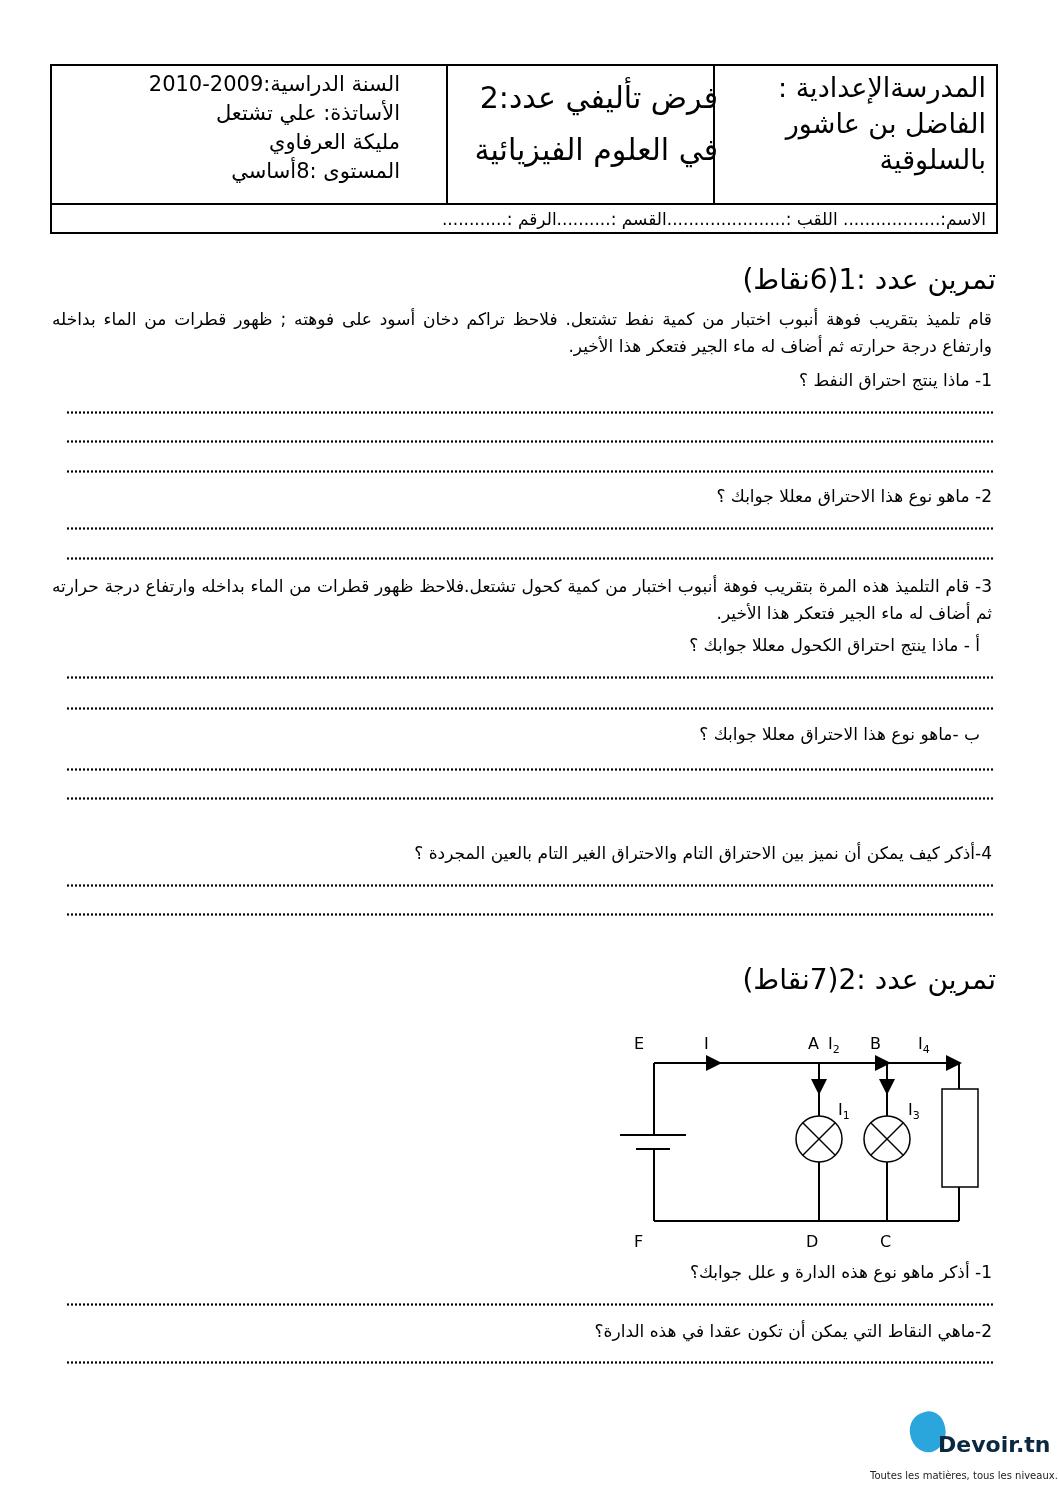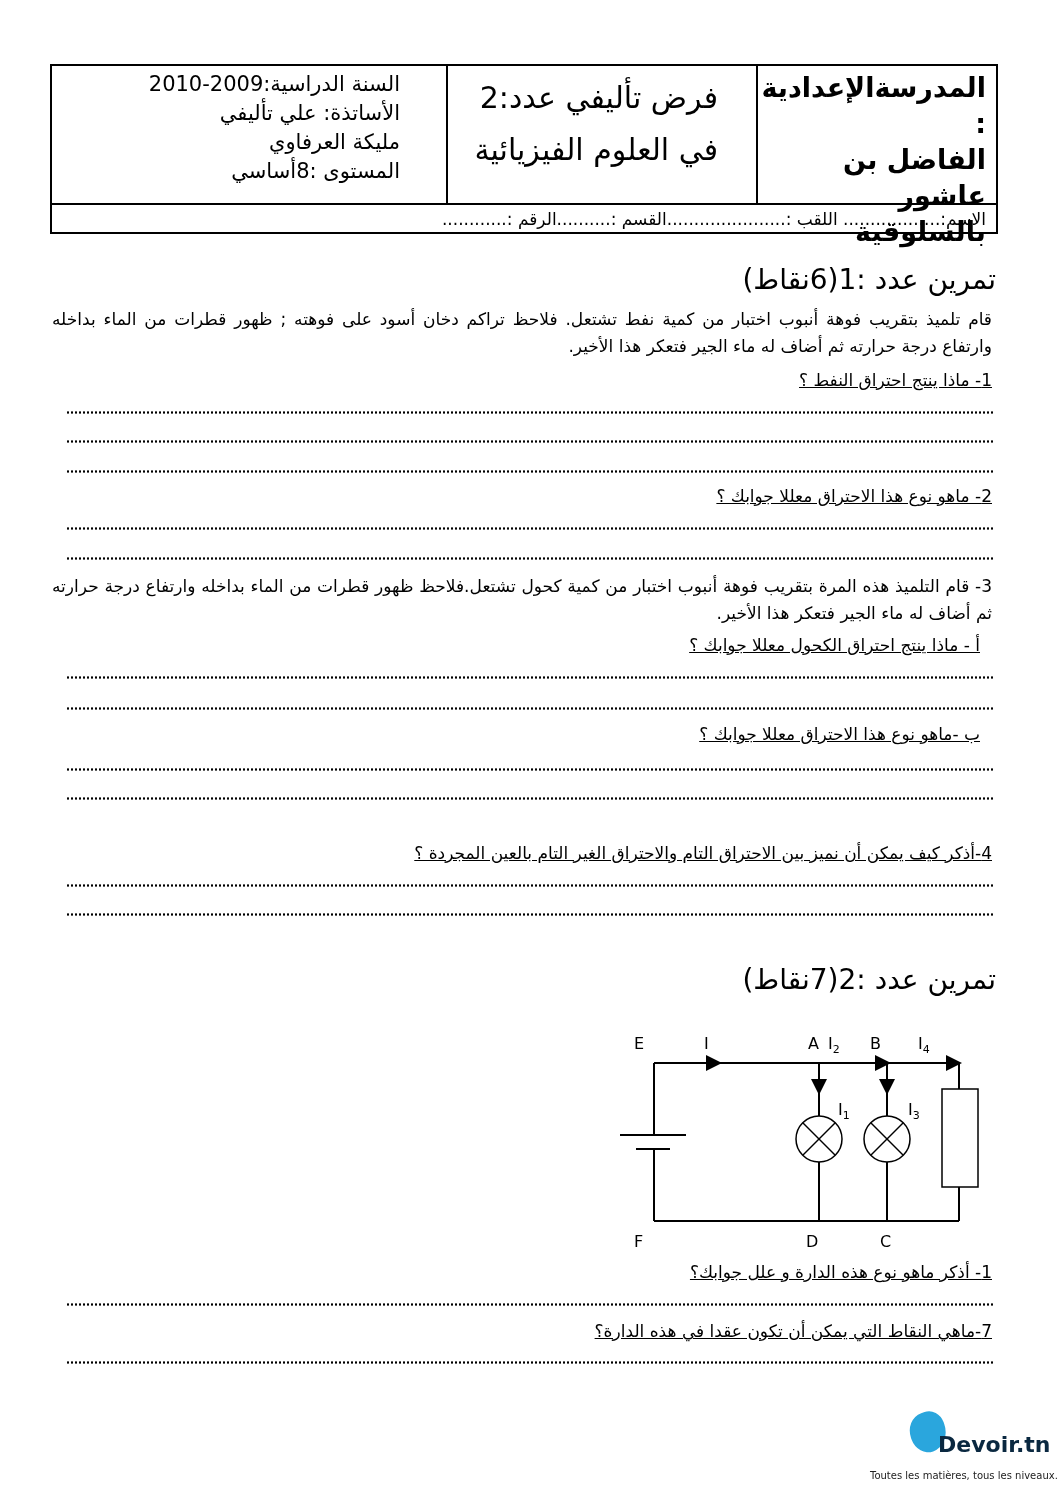--- a/index.html
+++ b/index.html
@@ -4,33 +4,33 @@
 <style>
   html, body { margin: 0; padding: 0; background: #ffffff; }
   body { width: 1058px; height: 1497px; position: relative; overflow: hidden;
          font-family: "DejaVu Sans", sans-serif; color: #000; }
   .rtl { direction: rtl; unicode-bidi: plaintext; }
   .abs { position: absolute; }
 
   
   #header { left: 50px; top: 64px; width: 948px; height: 170px; border: 2px solid #000; box-sizing: border-box; }
   #header .cell { position: absolute; top: 0; height: 137px; box-sizing: border-box; }
-  #cell-school { right: 0; width: 240px; border-left: 2px solid #000; padding: 4px 10px 0 0; font-weight: bold; }
+  #cell-school { right: 0; width: 283px; border-left: 2px solid #000; padding: 4px 10px 0 0; }
   #cell-title { right: 268px; width: 282px; border-left: 2px solid #000; padding: 6px 10px 0 0; }
   #cell-info { right: 588px; width: 356px; padding: 4px 8px 0 0; }
   #header .row2 { position: absolute; left: 0; right: 0; top: 137px; bottom: 0; border-top: 2px solid #000;
                   padding: 2px 10px 0 8px; box-sizing: border-box; }
   .hdr-big { font-size: 27px; line-height: 36px; }
   .hdr-title { font-size: 30px; line-height: 52px; }
   .hdr-info { font-size: 21px; line-height: 29px; margin-left: 28px; }
   .hdr-row2 { font-size: 17px; line-height: 24px; }
 
   .section-title { font-size: 28px; line-height: 36px; right: 62px; }
   .para { right: 66px; width: 940px; font-size: 17px; line-height: 27px; text-align: justify; }
-  .q { right: 66px; font-size: 17px; line-height: 26px; text-decoration: underline; }
+  .q { right: 66px; font-size: 17px; line-height: 26px; }
   .dots { left: 66px; width: 927px; height: 3px; background-image: radial-gradient(circle, #000 1px, transparent 1.3px);
           background-size: 4px 3px; background-repeat: repeat-x; }
 
   
   #circuit { left: 600px; top: 1025px; width: 400px; height: 230px; }
   #circuit text { font-family: "DejaVu Sans", sans-serif; font-size: 16px; }
   #circuit .sub { font-size: 11px; }
 
   #logo { left: 900px; top: 1432px; width: 158px; height: 65px; text-decoration: underline; }
   #logo .brand { position: absolute; left: 38px; top: 0; font-size: 22px; font-weight: bold; color: #0a2840; font-family: "DejaVu Sans", sans-serif; }
@@ -45,21 +45,21 @@
     <div class="hdr-big">المدرسةالإعدادية :</div>
     <div class="hdr-big">الفاضل بن عاشور</div>
     <div class="hdr-big">بالسلوقية</div>
   </div>
   <div id="cell-title" class="cell rtl">
     <div class="hdr-title">فرض تأليفي عدد:2</div>
     <div class="hdr-title">في العلوم الفيزيائية</div>
   </div>
   <div id="cell-info" class="cell rtl">
     <div class="hdr-info">السنة الدراسية:2009-2010</div>
-    <div class="hdr-info">الأساتذة: علي  تأليفي</div>
+    <div class="hdr-info">الأساتذة: علي  تشتعل</div>
     <div class="hdr-info indent">مليكة العرفاوي</div>
     <div class="hdr-info">المستوى :8أساسي</div>
   </div>
   <div class="row2 rtl hdr-row2">الاسم:.................. اللقب :......................القسم :..........الرقم :............</div>
 </div>
 
 <div class="abs rtl section-title" style="top:262px;">تمرين عدد :1(6نقاط)</div>
 <div class="abs rtl para" style="top:306px;">قام تلميذ بتقريب فوهة أنبوب اختبار من   كمية نفط تشتعل. فلاحظ  تراكم دخان أسود على فوهته   ;   ظهور قطرات من الماء بداخله وارتفاع درجة حرارته ثم أضاف له ماء الجير فتعكر هذا الأخير.</div>
 <div class="abs rtl q" style="top:367px;">1- ماذا ينتج احتراق النفط ؟</div>
 <div class="abs dots" style="top:411px;"></div>
@@ -133,20 +133,20 @@
     <text x="238" y="90" font-family="DejaVu Serif, serif"><tspan>I</tspan><tspan class="sub" dy="4">1</tspan></text>
     <text x="308" y="90" font-family="DejaVu Serif, serif"><tspan>I</tspan><tspan class="sub" dy="4">3</tspan></text>
     <text x="34" y="222">F</text>
     <text x="206" y="222">D</text>
     <text x="280" y="222">C</text>
   </g>
 </svg>
 
 <div class="abs rtl q" style="top:1259px;">1- أذكر ماهو نوع هذه الدارة و علل جوابك؟</div>
 <div class="abs dots" style="top:1303px;"></div>
-<div class="abs rtl q" style="top:1318px;">7-ماهي النقاط التي يمكن أن تكون عقدا في هذه الدارة؟</div>
+<div class="abs rtl q" style="top:1318px;">2-ماهي النقاط التي يمكن أن تكون عقدا في هذه الدارة؟</div>
 <div class="abs dots" style="top:1361px;"></div>
 
 <div id="logo" class="abs">
   <div class="splash"></div>
   <div class="brand">Devoir.tn</div>
   <div class="tag">Toutes les matières, tous les niveaux...</div>
 </div>
 
 </body></html>

